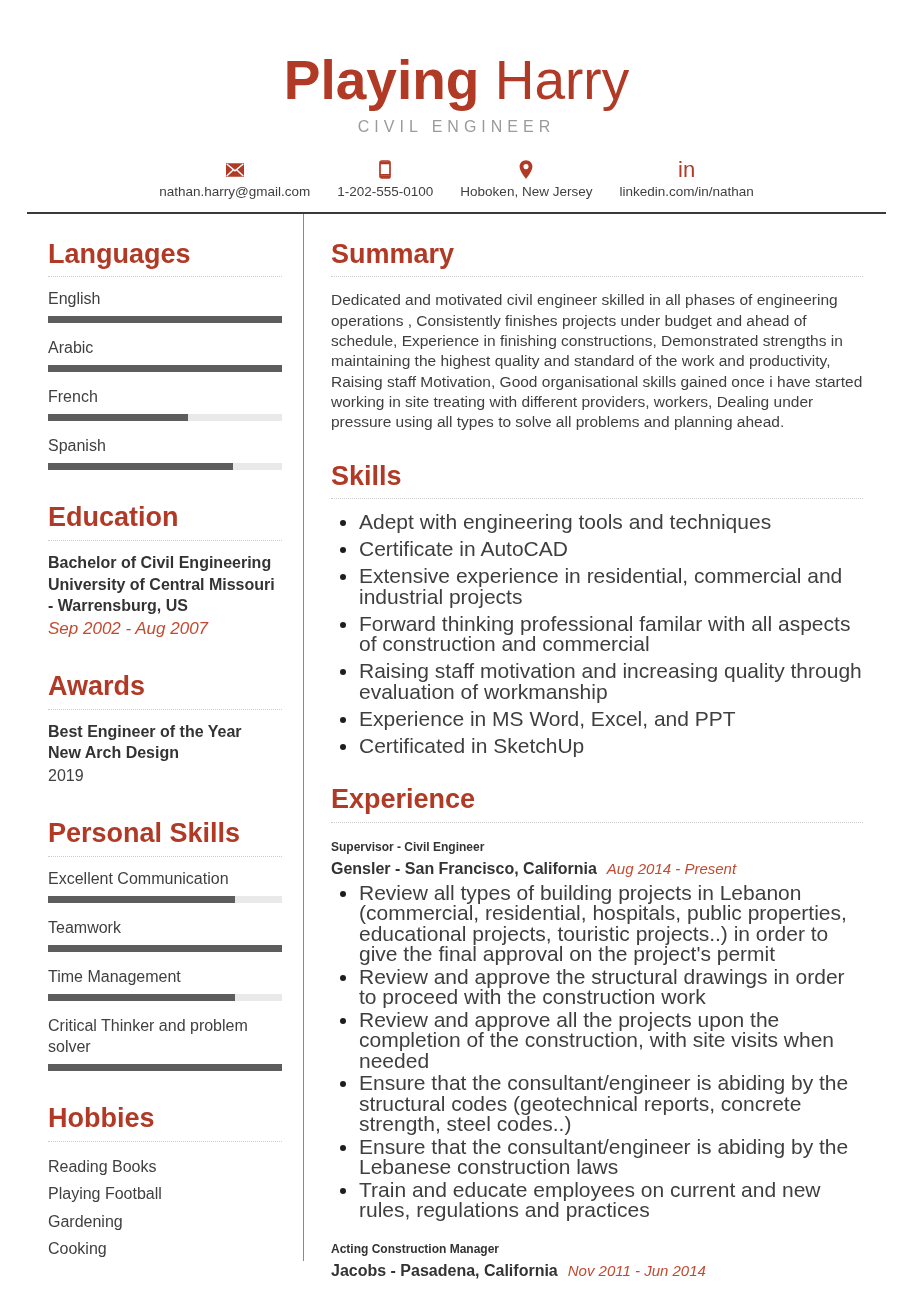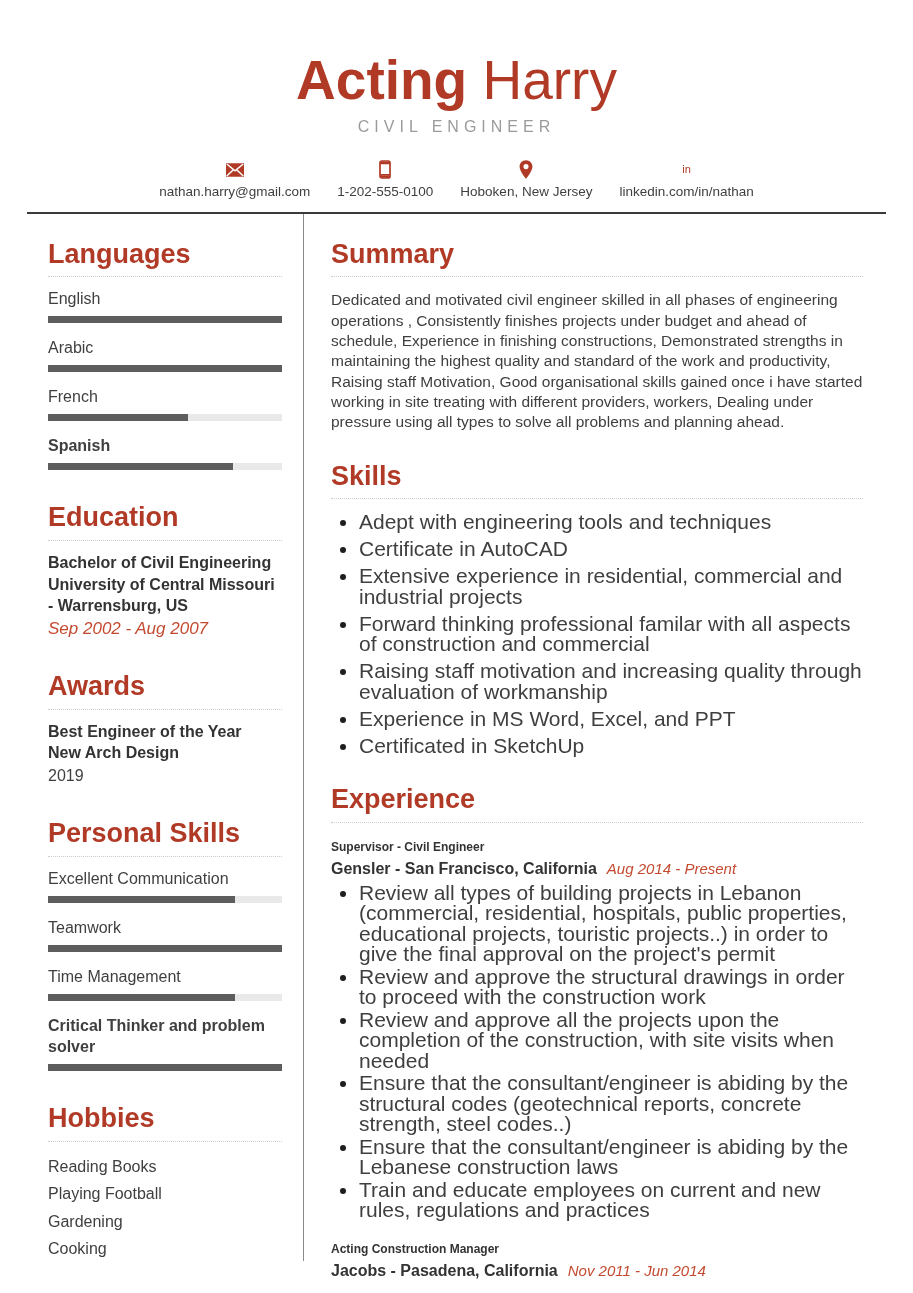--- a/index.html
+++ b/index.html
@@ -23,38 +23,38 @@
   }
   
   .header{padding-top:52px;text-align:center;}
   .name{font-size:55px;line-height:1.05;color:var(--accent);font-weight:400;letter-spacing:0;}
   .name .first{font-weight:700;}
   .subtitle{margin-top:8px;font-size:16px;letter-spacing:5px;color:var(--subtitle-gray);}
   .contacts{margin-top:25px;display:flex;justify-content:center;align-items:flex-end;gap:27px;}
   .contact{display:flex;flex-direction:column;align-items:center;gap:5px;cursor:pointer;}
   .cicon{height:18px;display:flex;align-items:center;justify-content:center;color:var(--accent);}
   .cicon svg{display:block;}
-  .in-glyph{font-weight:400;font-size:11px;color:var(--accent);line-height:1;}
+  .in-glyph{font-weight:400;font-size:22px;color:var(--accent);line-height:1;}
   .contact-label{font-size:13.5px;color:var(--text);}
   .rule{margin:13px 27px 0 27px;border-top:2px solid var(--rule);}
   
   .content{display:flex;align-items:stretch;height:1047px;}
   .col-left{width:304px;flex:0 0 304px;padding:26px 21px 0 48px;border-right:1px solid var(--divider);}
   .col-right{flex:1;padding:26px 50px 0 27px;}
   section{margin-bottom:0;}
   .col-left section + section{margin-top:33px;}
   .col-right section + section{margin-top:29px;}
   h2{
     font-size:27px;font-weight:700;color:var(--accent);line-height:1.1;
     padding-bottom:7px;border-bottom:1px dotted var(--dotted);margin-bottom:13px;
   }
   .col-left h2{margin-bottom:11px;}
   
   .bar-item{margin-bottom:14px;}
-  .bar-item:last-child{margin-bottom:0;font-weight:bold;}
+  .bar-item:last-child{margin-bottom:0;}
   .bar-label{font-size:16px;line-height:21px;margin-bottom:7px;}
   .bar-track{height:7px;background:var(--bar-track);}
   .bar-fill{height:7px;background:var(--bar-fill);}
   
   .edu-degree,.edu-school,.award-title,.award-org{
     font-weight:700;color:var(--bold-text);font-size:16px;line-height:21.5px;
   }
   .edu-dates{font-style:italic;color:var(--date-accent);font-size:17px;line-height:21.5px;margin-top:1px;}
   .award-year{font-size:16px;line-height:21.5px;margin-top:1px;}
   
@@ -76,21 +76,21 @@
   .job + .job{margin-top:17px;}
   .job-title{font-weight:700;color:var(--bold-text);font-size:12px;line-height:22px;}
   .job-company-line{font-size:16px;line-height:22px;margin-bottom:3px;}
   .job-company{font-weight:700;color:var(--bold-text);}
   .job-dates{font-style:italic;color:var(--date-accent);font-size:15px;margin-left:10px;}
 </style>
 </head>
 <body>
 
 <div class="header">
-  <h1 class="name"><span class="first">Acting</span> <span class="last">Harry</span></h1>
+  <h1 class="name"><span class="first">Playing</span> <span class="last">Harry</span></h1>
   <div class="subtitle">CIVIL ENGINEER</div>
 
   <div class="contacts">
     <div class="contact">
       <span class="cicon">
         <svg width="18" height="14" viewBox="0 0 24 18">
             <path d="M0 0h24v18H0z" fill="currentColor"></path>
             <path d="M1 1l11 9L23 1M1 17l8.5-8M23 17l-8.5-8" stroke="#ffffff" stroke-width="2" fill="none"></path>
           </svg>
       </span>

